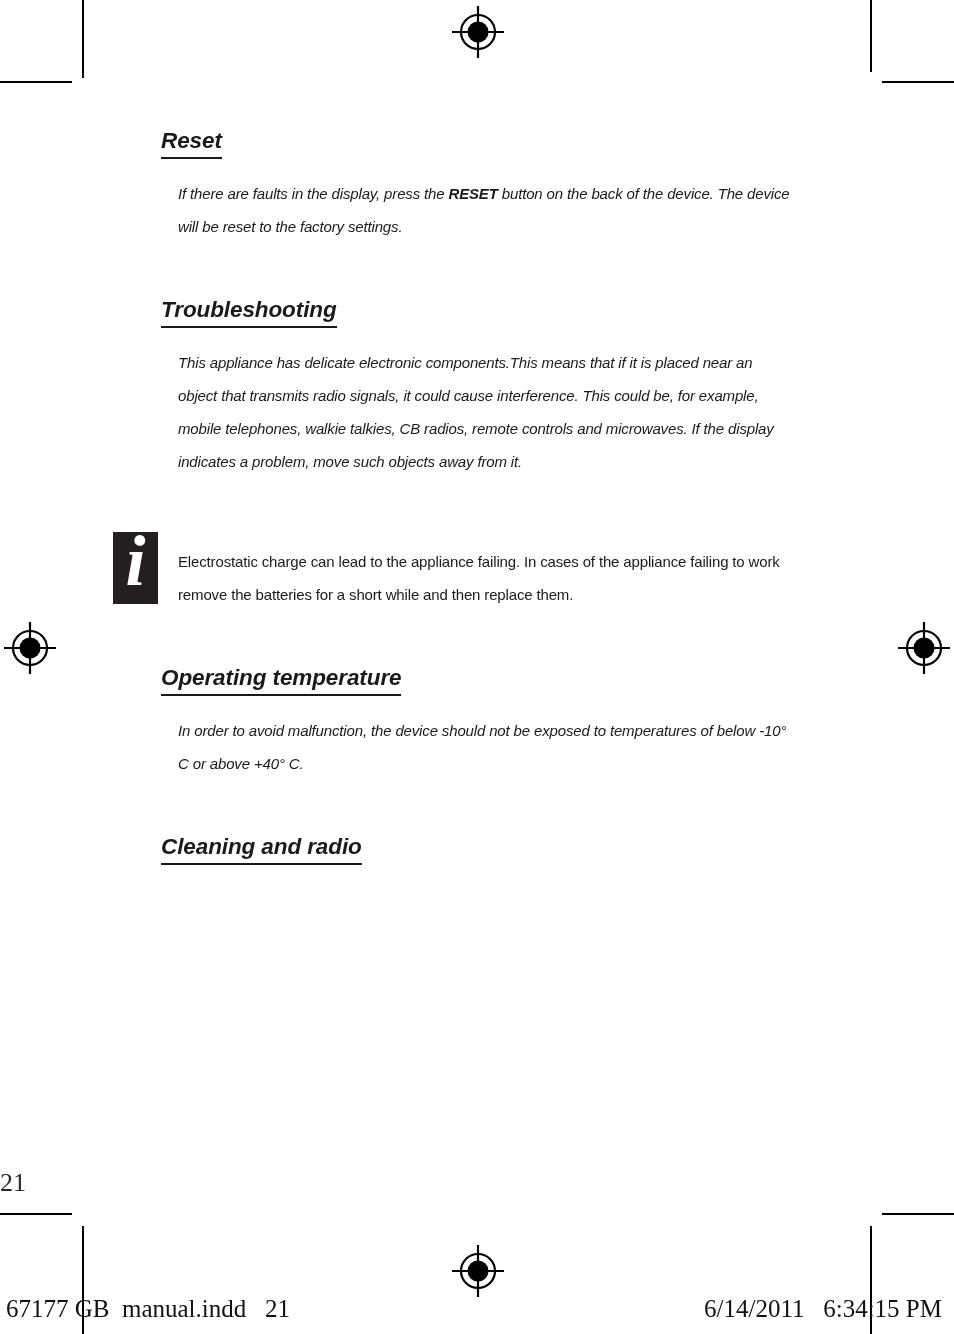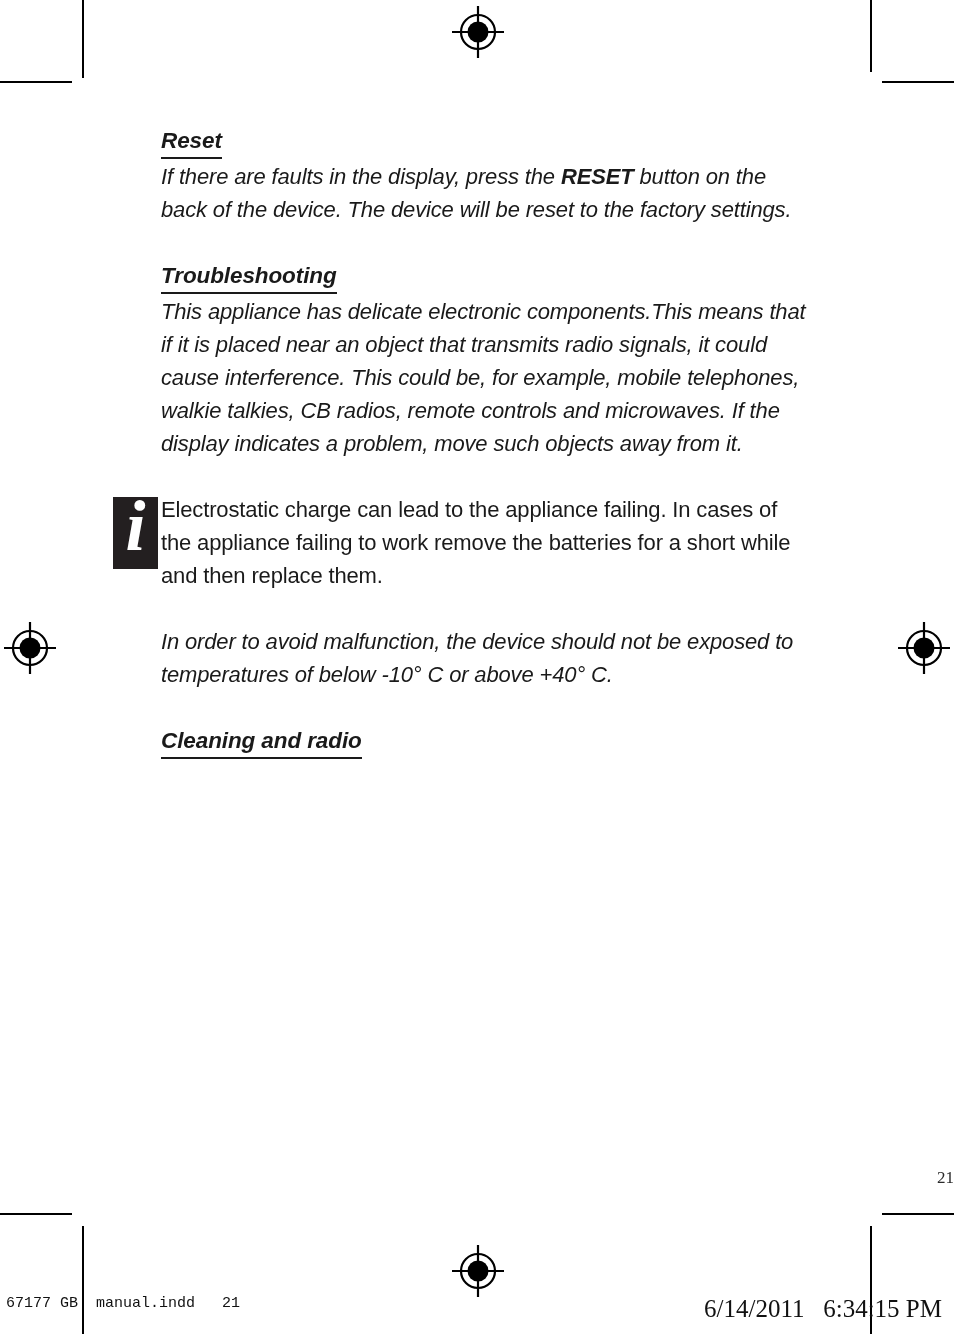--- a/index.html
+++ b/index.html
@@ -52,24 +52,24 @@
     margin-bottom: 1px;
   }
   .subheading {
     font-size: 22.5px;
     font-weight: bold;
     line-height: 33px;
     letter-spacing: -0.1px;
     display: block;
   }
   .para {
-    font-size: 22px;
+    font-size: 15px;
     line-height: 33px;
     letter-spacing: -0.15px;
-    margin: 0;
+    margin: 17px;
     white-space: pre-line;
   }
   .para b { font-weight: bold; }
 
   .gap { height: 33px; }
 
   
   .note-block {
     position: relative;
     display: flex;
@@ -99,33 +99,33 @@
     line-height: 72px;
   }
   .note-text { flex: 1 1 auto; }
 
   
   .page-number {
     position: absolute;
     left: 0;
     top: 1168px;
     width: 954px;
-    text-align: right;
+    text-align: left;
     font-family: "Liberation Serif", serif;
-    font-size: 17px;
+    font-size: 26px;
     color: #2a2a2a;
   }
 
   
   .footer-left {
     position: absolute;
     left: 6px;
     top: 1295px;
-    font-family: Liberation Mono, monospace;
-    font-size: 15px;
+    font-family: Liberation Serif, serif;
+    font-size: 25px;
     color: #111111;
     white-space: pre;
   }
   .footer-right {
     position: absolute;
     right: 12px;
     top: 1295px;
     font-family: "Liberation Serif", serif;
     font-size: 25px;
     color: #111111;
@@ -199,20 +199,21 @@
   <div class="note-block">
     <span class="info-icon">
       <span class="glyph">i</span>
     </span>
     <p class="para note-text">Electrostatic charge can lead to the appliance failing. In cases of the appliance failing to work remove the batteries for a short while and then replace them.</p>
   </div>
 
   <div class="gap"></div>
 
   <div class="section">
+    <div class="heading">Operating temperature</div>
     <p class="para">In order to avoid malfunction, the device should not be exposed to temperatures of below -10° C or above +40° C.</p>
   </div>
 
   <div class="gap"></div>
 
   <div class="section">
     <div class="heading">Cleaning and radio</div>
   </div>
 
   <div class="gap"></div>

